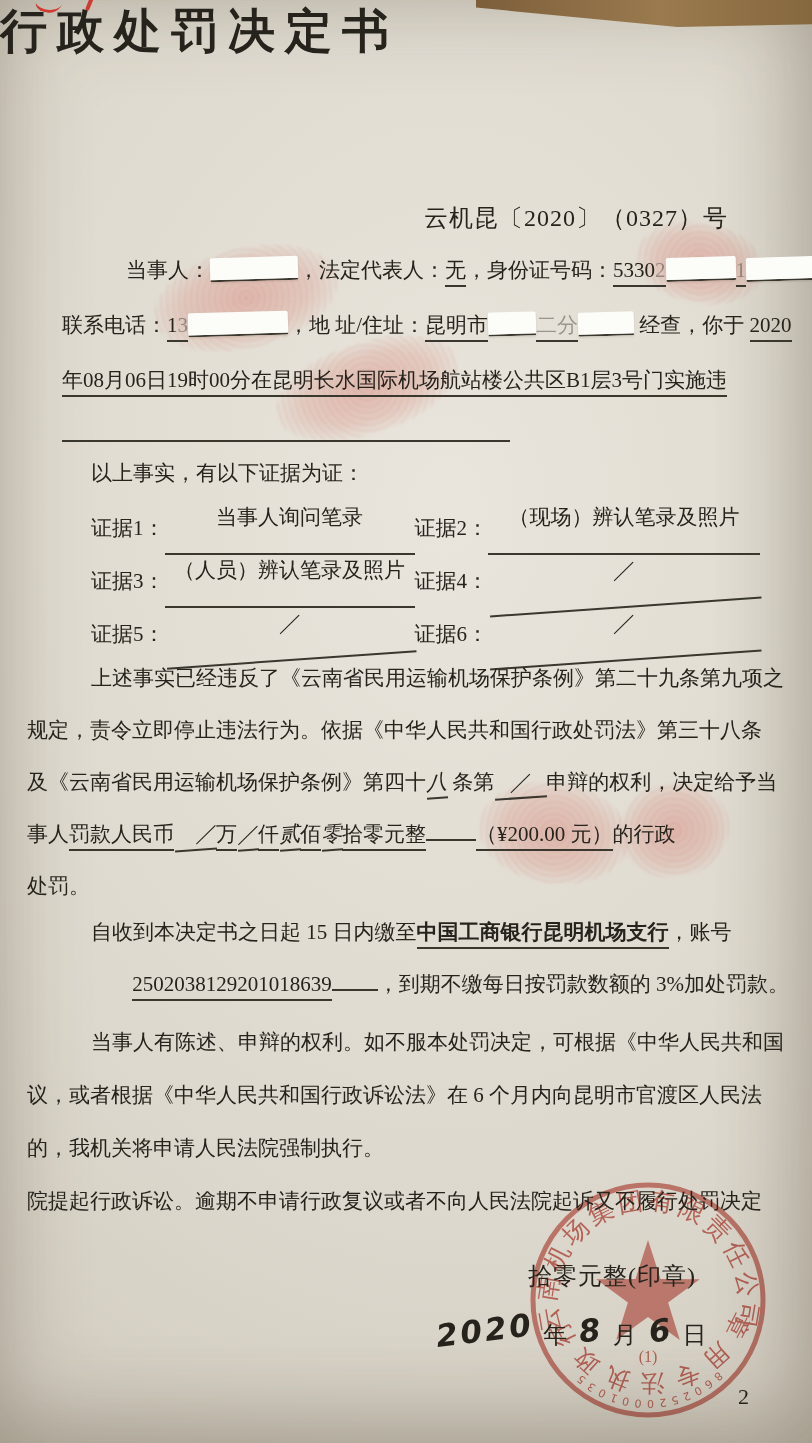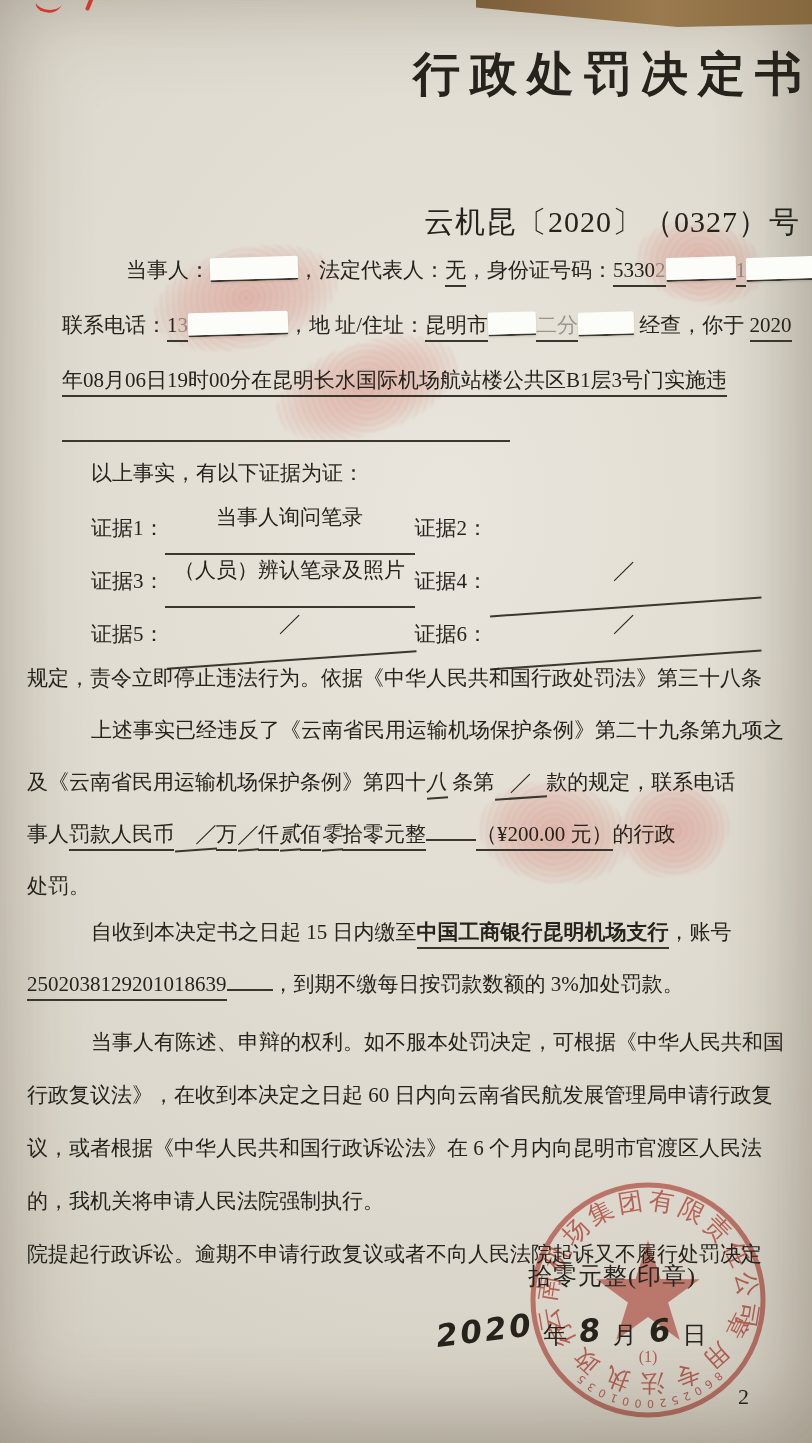--- a/index.html
+++ b/index.html
@@ -14,22 +14,22 @@
   
   .u{border-bottom:2px solid #3a372f;display:inline-block;line-height:1.45;}
   .ctr{text-align:center;}
   .faint{color:rgba(50,46,40,.42);}
   .bold{font-family:"Liberation Sans","DejaVu Sans",sans-serif;font-weight:700;}
   .hw{font-family:"DejaVu Sans",sans-serif;display:inline-block;transform:rotate(-4deg);font-style:italic;}
   .big{font-size:31px;font-weight:600;transform:rotate(-7deg) translateY(-2px);}
   .wo{display:inline-block;height:22px;background:#fcfcf9;vertical-align:-4px;
       transform:rotate(-1.6deg);box-shadow:0 1px 2px rgba(80,70,50,.15);border-radius:2px;}
   
-  .title{left:0;top:118;width:812px;text-align:right;font-size:47px;font-weight:900;letter-spacing:10px;margin-top:43px;}
-  .docno{left:424px;top:202px;font-size:30px;letter-spacing:1px;}
+  .title{left:0;top:118;width:812px;text-align:left;font-size:47px;font-weight:900;letter-spacing:10px;}
+  .docno{left:424px;top:202px;font-size:24px;letter-spacing:1px;}
   .para{left:27px;width:762px;}
   .indent{padding-left:64px;}
   .fp{position:absolute;border-radius:50%;filter:blur(1.2px);z-index:1;
       background:
         repeating-radial-gradient(circle at 50% 50%, rgba(198,92,80,.10) 0 2px, rgba(198,92,80,0) 2px 6px),
         radial-gradient(ellipse at center, rgba(215,122,110,.40) 0%, rgba(215,122,110,.22) 48%, rgba(215,122,110,0) 72%);}
   .brown{left:476px;top:0;width:336px;height:27px;z-index:3;
       background:linear-gradient(90deg,#7c5e3b,#9a7a4e 55%,#86683f);
       clip-path:polygon(0 0,100% 0,100% 90%,60% 100%,0 28%);}
   .pen{position:absolute;z-index:3;border:0;}
@@ -89,51 +89,51 @@
   </div>
 
   <div class="abs para z2" style="top:456px;">
     <div class="line indent" style="line-height:34px;">以上事实，有以下证据为证：</div>
   </div>
   <div class="abs para z2" style="top:502px;">
     <div class="ev-row">
         <span>证据1：</span>
         <span class="u ctr" style="min-width: 250px;">当事人询问笔录</span>
         <span>证据2：</span>
+        <span class="u ctr" style="min-width: 272px;">（现场）辨认笔录及照片</span>
       </div>
     <div class="ev-row">
         <span>证据3：</span>
         <span class="u ctr" style="min-width: 250px;">（人员）辨认笔录及照片</span>
         <span>证据4：</span>
         <span class="u ctr hw" style="min-width: 272px;">／</span>
       </div>
     <div class="ev-row">
         <span>证据5：</span>
         <span class="u ctr hw" style="min-width: 250px;">／</span>
         <span>证据6：</span>
         <span class="u ctr hw" style="min-width: 272px;">／</span>
       </div>
   </div>
 
   <div class="abs para z2" style="top:652px;">
+    <div class="line" style="line-height:52px;"><span class="indent" style="padding-left:64px;"><span>上述事实已经违反了《云南省民用运输机场保护条例》第二十九条第九项之</span></span></div>
     <div class="line" style="line-height:52px;"><span>规定，责令立即停止违法行为。依据《中华人民共和国行政处罚法》第三十八条</span></div>
-    <div class="line" style="line-height:52px;"><span class="indent" style="padding-left:64px;"><span>上述事实已经违反了《云南省民用运输机场保护条例》第二十九条第九项之</span></span></div>
-    <div class="line" style="line-height:52px;"><span>及《云南省民用运输机场保护条例》第四十</span><span class="u hw">八</span><span> 条第</span><span class="u ctr hw" style="min-width: 52px;">／</span><span>款的规定，联系电话</span></div>
+    <div class="line" style="line-height:52px;"><span>及《云南省民用运输机场保护条例》第四十</span><span class="u hw">八</span><span> 条第</span><span class="u ctr hw" style="min-width: 52px;">／</span><span>申辩的权利，决定给予当</span></div>
     <div class="line" style="line-height:52px;"><span>事人</span><span class="u">罚款人民币</span><span class="u hw">　／</span><span class="u"> 万 </span><span class="u hw">／</span><span class="u"> 仟 </span><span class="u hw">贰</span><span class="u"> 佰 </span><span class="u hw">零</span><span class="u"> 拾零元整</span><span class="u" style="min-width: 50px;"></span><span class="u">（¥200.00 元）</span><span>的行政</span></div>
     <div class="line" style="line-height:52px;"><span>处罚。</span></div>
   </div>
 
   <div class="abs para z2" style="top:906px;">
     <div class="line indent" style="line-height:52px;"><span>自收到本决定书之日起 15 日内缴至</span><span class="u bold">中国工商银行昆明机场支行</span><span>，账号</span></div>
-    <div class="line" style="line-height:52px;"><span class="u">2502038129201018639</span><span class="u" style="min-width: 46px;"></span><span>，到期不缴每日按罚款数额的 3%加处罚款。</span></div>
+    <div class="line" style="line-height:52px;text-align:right;"><span class="u">2502038129201018639</span><span class="u" style="min-width: 46px;"></span><span>，到期不缴每日按罚款数额的 3%加处罚款。</span></div>
   </div>
 
   <div class="abs para z2" style="top:1016px;">
     <div class="line indent" style="line-height:53px;"><span>当事人有陈述、申辩的权利。如不服本处罚决定，可根据《中华人民共和国</span></div>
-    <div class="line" style="line-height:53px;"><span>行政复议法》，在收到本决定之日起 60 日内向云南省民航发展管理局申请行政复</span></div>
     <div class="line" style="line-height:53px;"><span>议，或者根据《中华人民共和国行政诉讼法》在 6 个月内向昆明市官渡区人民法</span></div>
     <div class="line" style="line-height:53px;"><span>的，我机关将申请人民法院强制执行。</span></div>
     <div class="line" style="line-height:53px;"><span>院提起行政诉讼。逾期不申请行政复议或者不向人民法院起诉又不履行处罚决定</span></div>
   </div>
 
   <div class="abs unit">拾零元整(印章)</div>
   <div class="abs date"><span class="hw big">2020</span><span> 年 </span><span class="hw big">8</span><span> 月 </span><span class="hw big">6</span><span> 日</span></div>
   <div class="abs pageno">2</div>
 
 </div>

